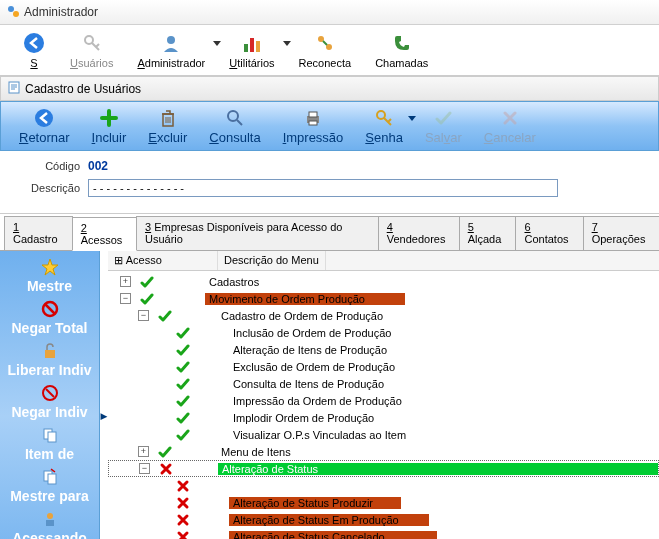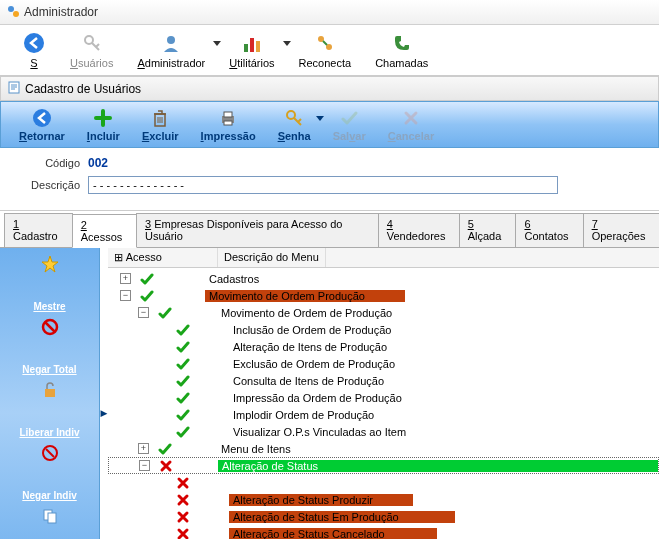--- a/index.html
+++ b/index.html
@@ -17,21 +17,21 @@
   .tbitem.disabled .lbl { color: #888; }
   .tbicon { width: 24px; height: 24px; display: flex; align-items: center; justify-content: center; }
   .dd-arrow { width: 0; height: 0; border-left: 4px solid transparent; border-right: 4px solid transparent; border-top: 5px solid #333; position: absolute; right: -10px; top: 12px; }
   
   
   .subwin-title { background: linear-gradient(#f8f8f8, #e8e8e8); border: 1px solid #ccc; padding: 3px 6px; display: flex; align-items: center; gap: 4px; font-size: 12px; }
   
   
   .sub-toolbar { background: linear-gradient(#d6e9ff, #8fc3f5, #6fb0ee); border: 1px solid #5a9fd6; display: flex; gap: 2px; padding: 2px 8px; }
   .sub-tbitem { display: flex; flex-direction: column; align-items: center; gap: 1px; padding: 3px 10px; cursor: pointer; position: relative; }
-  .sub-tbitem .lbl { font-size: 11px; font-weight: bold; color: #003a7a; }
+  .sub-tbitem .lbl { font-size: 13px; font-weight: normal; color: #003a7a; }
   .sub-tbitem .lbl u { text-decoration: underline; }
   .sub-tbitem.disabled .lbl { color: #8aa5c2; }
   .sub-tbitem.disabled .sticon { opacity: 0.45; }
   .sticon { width: 22px; height: 22px; display: flex; align-items:center; justify-content:center;}
   .sub-dd-arrow { width:0;height:0;border-left:4px solid transparent;border-right:4px solid transparent;border-top:5px solid #003a7a;position:absolute;right:-3px;top:12px;}
   
   
   .form-area { padding: 8px 14px 10px 20px; border-bottom:1px solid #ccc;}
   .form-row { display:flex; align-items:center; margin-bottom:6px; gap:8px;}
   .form-row label { width: 60px; text-align:right; color:#333;}
@@ -42,21 +42,21 @@
   .tabs { display:flex; border-bottom:1px solid #aaa; margin-top:2px; padding-left:4px;}
   .tab { padding:4px 8px; border:1px solid #aaa; border-bottom:none; background:#f0f0f0; margin-right:-1px; cursor:pointer; font-size:11px;}
   .tab.active { background:#fff; border-bottom:1px solid #fff; position:relative; top:1px;}
   
   
   .content { display:flex; height:330px;}
   
   
   .sidebar { width:100px; background: linear-gradient(#6fb0ee, #a8d0f7, #6fb0ee); border-right:1px solid #5a9fd6; display:flex; flex-direction:column; align-items:center; padding:4px 2px; gap:1px; overflow:hidden;}
   .side-item { display:flex; flex-direction:column; align-items:center; gap:1px; padding:2px; cursor:pointer; width:100%;}
-  .side-item .lbl { font-size:10px; color:#fff; font-weight:bold; text-align:center; text-decoration:underline;margin-top:26px;}
+  .side-item .lbl { font-size:14px; color:#fff; font-weight:bold; text-align:center; }
   .side-icon { width:20px; height:20px; display:flex;align-items:center;justify-content:center;}
   .side-pager { width:8px; display:flex; align-items:center; justify-content:center; color:#003a7a; font-size:9px; background:rgba(255,255,255,0.3); cursor:pointer;}
   
   
   .tree-wrap { flex:1; overflow:auto; background:#fff;}
   .tree-header { display:flex; border-bottom:1px solid #ccc; background:#f5f5f5;}
   .tree-header .col { padding:3px 6px; border-right:1px solid #ddd; font-size:11px;}
   .col1 { width:110px;}
   
   .tree { padding:2px 0;}
@@ -178,20 +178,29 @@
           <rect x="5" y="6" width="10" height="12" fill="none" stroke="#7a5c3a" stroke-width="1.5"></rect>
           <path d="M4 6 H16 M8 3 H12 V6" stroke="#7a5c3a" stroke-width="1.5" fill="none"></path>
           <path d="M8 9 V15 M10 9 V15 M12 9 V15" stroke="#7a5c3a"></path>
         </svg>
       </span>
     <span class="lbl"><u>E</u>xcluir</span>
   </div>
   <div class="sub-tbitem">
     <span class="sticon">
         <svg width="20" height="20">
+          <circle cx="8" cy="8" r="5" fill="none" stroke="#4a6fa0" stroke-width="2"></circle>
+          <path d="M12 12 L17 17" stroke="#4a6fa0" stroke-width="2"></path>
+        </svg>
+      </span>
+    <span class="lbl"><u>C</u>onsulta</span>
+  </div>
+  <div class="sub-tbitem">
+    <span class="sticon">
+        <svg width="20" height="20">
           <rect x="4" y="8" width="12" height="7" fill="#888"></rect>
           <rect x="6" y="4" width="8" height="5" fill="#fff" stroke="#555"></rect>
           <rect x="6" y="13" width="8" height="4" fill="#fff" stroke="#555"></rect>
         </svg>
       </span>
     <span class="lbl"><u>I</u>mpressão</span>
   </div>
   <div class="sub-tbitem">
     <span class="sticon">
         <svg width="20" height="20">
@@ -353,21 +362,21 @@
         <div class="node">
           <span style="width: 24px; display: inline-block;"></span>
           <span class="expander">−</span>
           <span style="width: 4px; display: inline-block;"></span>
           <span class="icon-cell">
             <svg width="14" height="14">
               <path d="M2 8 L5 11 L12 3" class="check-green"></path>
             </svg>
           </span>
           <span style="width: 44px; display: inline-block;"></span>
-          <span class="label-cell">Movimento de Ordem de Produção</span>
+          <span class="label-cell">Cadastro de Ordem de Produção</span>
         </div>
         <div class="node">
           <span style="width: 42px; display: inline-block;"></span>
           <span class="expander hidden"></span>
           <span style="width: 4px; display: inline-block;"></span>
           <span class="icon-cell">
             <svg width="14" height="14">
               <path d="M2 8 L5 11 L12 3" class="check-green"></path>
             </svg>
           </span>
@@ -484,33 +493,33 @@
         <div class="node">
           <span style="width: 42px; display: inline-block;"></span>
           <span class="expander hidden"></span>
           <span style="width: 4px; display: inline-block;"></span>
           <span class="icon-cell">
             <svg width="14" height="14">
               <path d="M3 3 L11 11 M11 3 L3 11" class="x-red"></path>
             </svg>
           </span>
           <span style="width: 38px; display: inline-block;"></span>
-          <span class="label-cell hl-yellow" style="padding-right: 40px;">Alteração de Status Produzir</span>
+          <span class="label-cell hl-yellow" style="padding-right: 28px;">Alteração de Status Produzir</span>
         </div>
         <div class="node">
           <span style="width: 42px; display: inline-block;"></span>
           <span class="expander hidden"></span>
           <span style="width: 4px; display: inline-block;"></span>
           <span class="icon-cell">
             <svg width="14" height="14">
               <path d="M3 3 L11 11 M11 3 L3 11" class="x-red"></path>
             </svg>
           </span>
           <span style="width: 38px; display: inline-block;"></span>
-          <span class="label-cell hl-yellow" style="padding-right: 56px;">Alteração de Status Em Produção</span>
+          <span class="label-cell hl-yellow" style="padding-right: 30px;">Alteração de Status Em Produção</span>
         </div>
         <div class="node">
           <span style="width: 42px; display: inline-block;"></span>
           <span class="expander hidden"></span>
           <span style="width: 4px; display: inline-block;"></span>
           <span class="icon-cell">
             <svg width="14" height="14">
               <path d="M3 3 L11 11 M11 3 L3 11" class="x-red"></path>
             </svg>
           </span>

